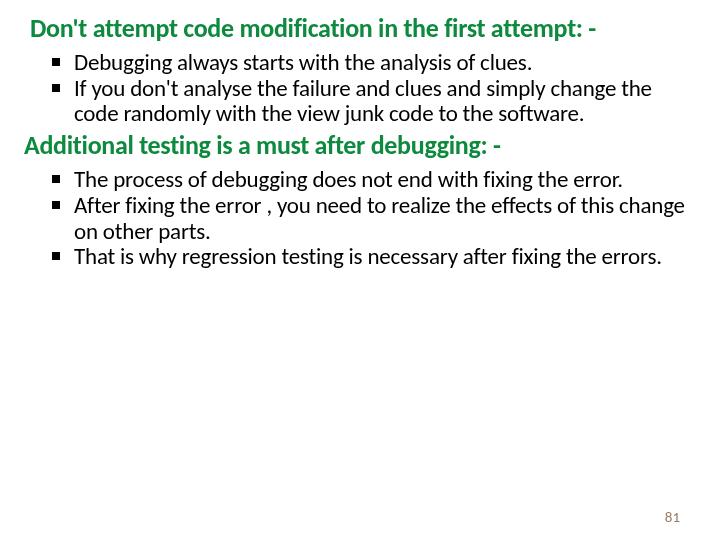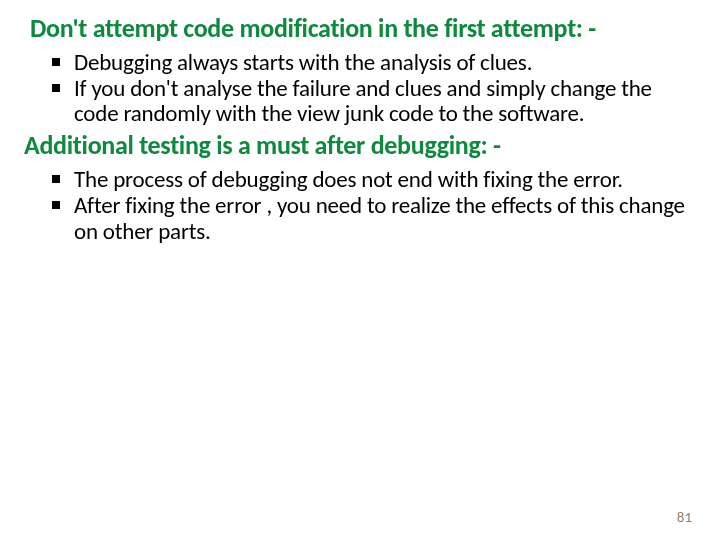--- a/index.html
+++ b/index.html
@@ -40,21 +40,21 @@
     content: "";
     position: absolute;
     left: -4px;
     top: 8px;
     width: 8px;
     height: 8px;
     background: #000;
   }
   .page-number {
     position: absolute;
-    right: 28px;
+    right: 40px;
     bottom: 14px;
     font-size: 15px;
     color: #9a7a66;
   }
 </style>
 </head>
 <body>
 
 <div>
 
@@ -62,17 +62,18 @@
   <ul class="bullets">
     <li>Debugging always starts with the analysis of clues.</li>
     <li>If you don't analyse the failure and clues and simply change the code randomly with the view junk code to the software.</li>
   </ul>
 
 
   <div class="heading mid2">Additional testing is a must after debugging: -</div>
   <ul class="bullets">
     <li>The process of debugging does not end with fixing the error.</li>
     <li>After fixing the error , you need to realize the effects of this change on other parts.</li>
+    <li>That is why regression testing is necessary after fixing the errors.</li>
   </ul>
 
 </div>
 
 <div class="page-number">81</div>
 
 </body></html>

